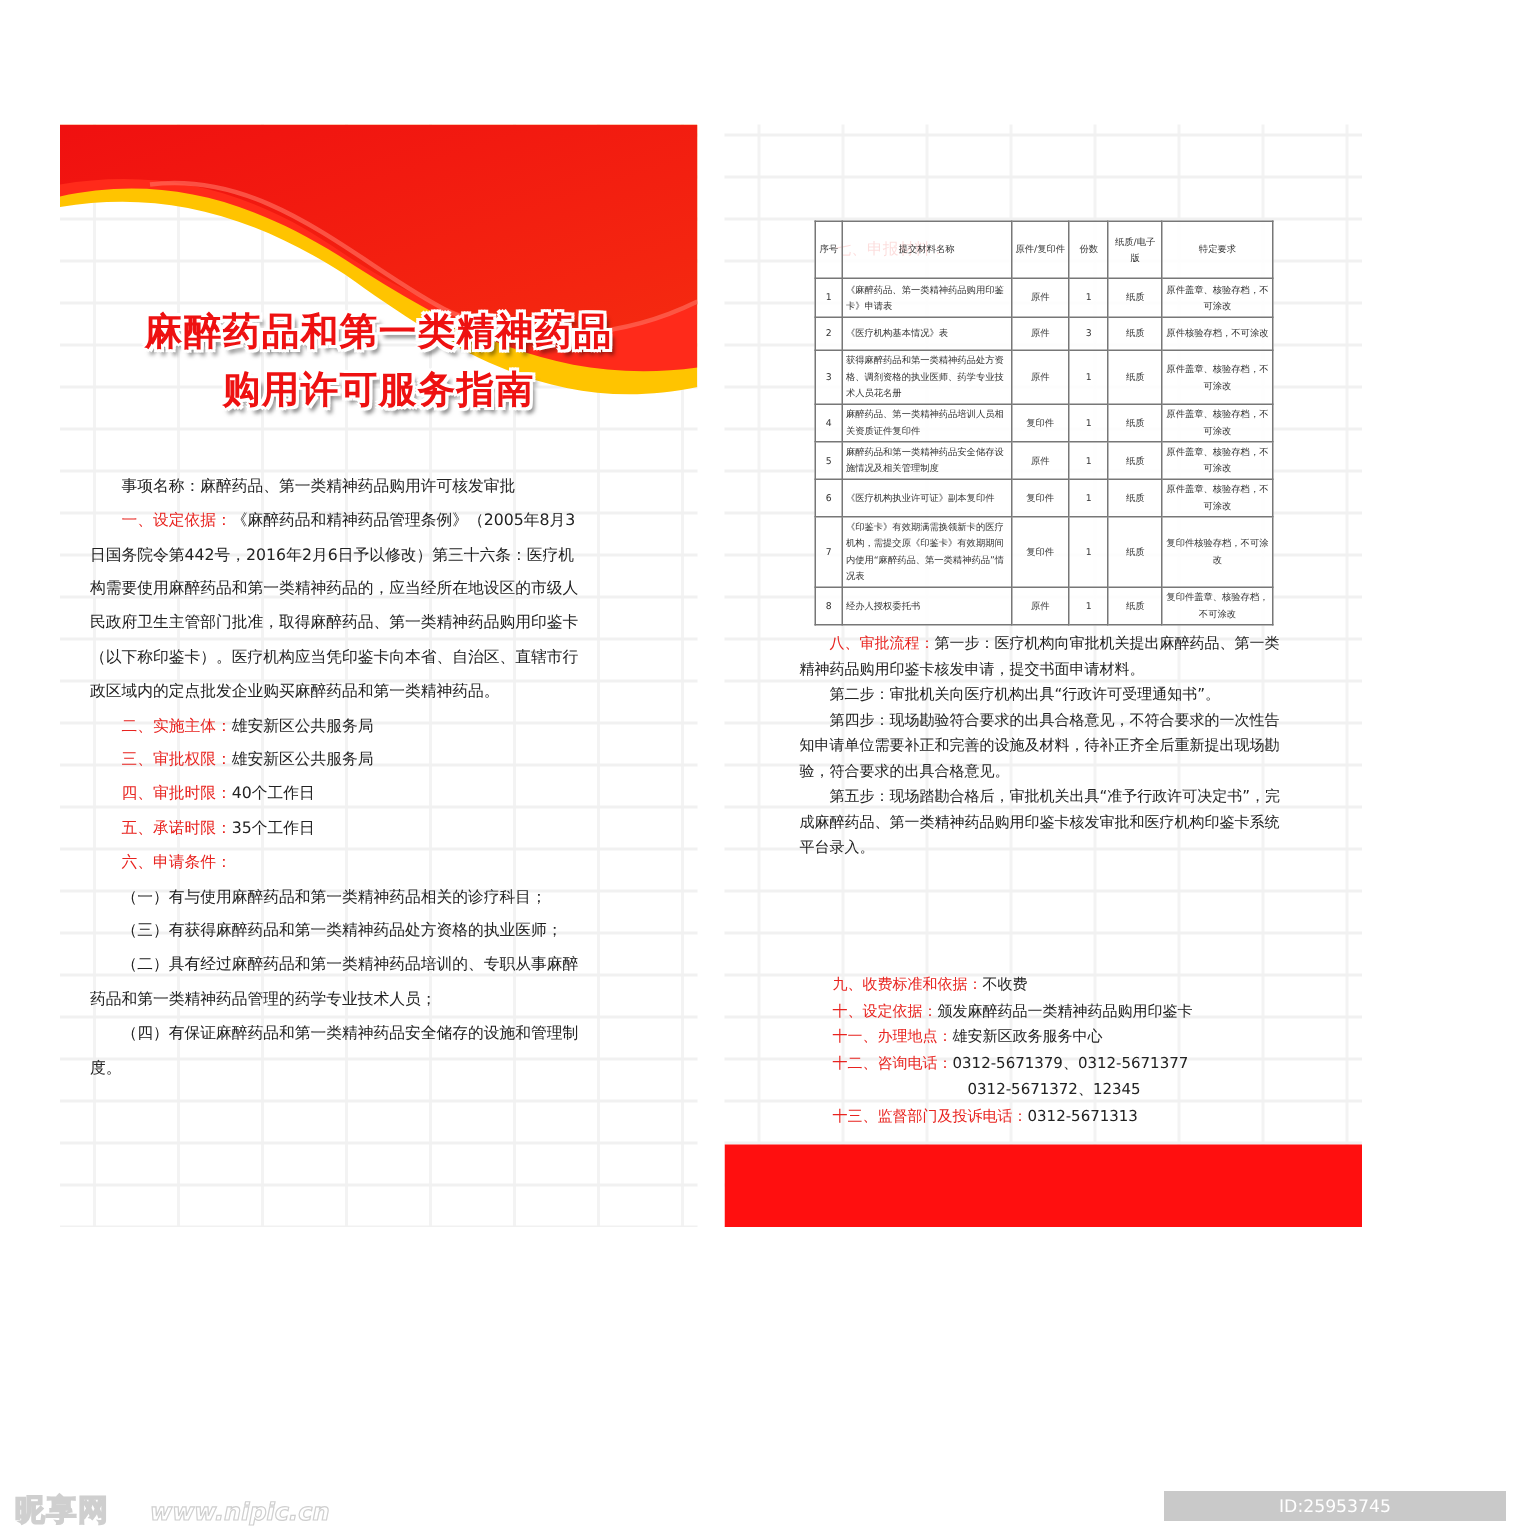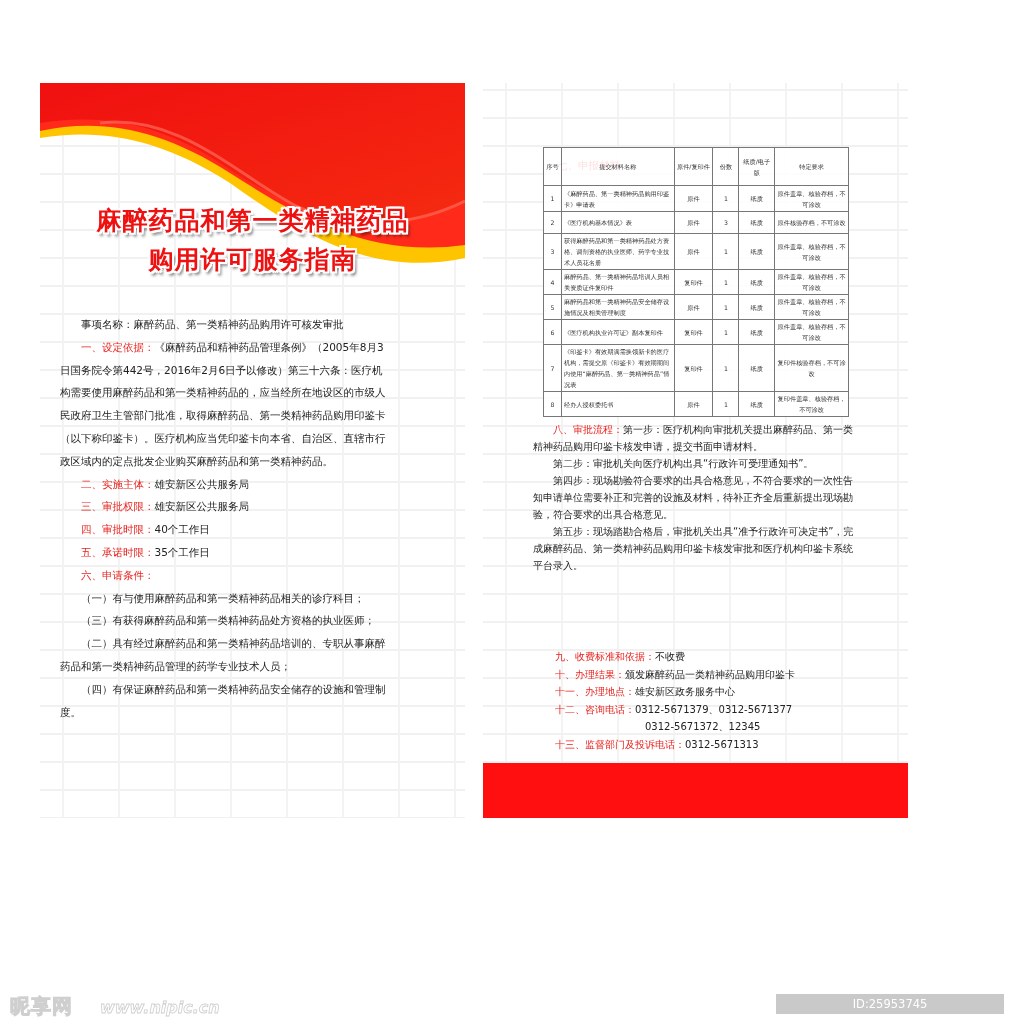--- a/index.html
+++ b/index.html
@@ -216,21 +216,21 @@
 
   <div class="proc">
     <p><span class="lbl">八、审批流程：</span><span>第一步：医疗机构向审批机关提出麻醉药品、第一类精神药品购用印鉴卡核发申请，提交书面申请材料。</span></p>
     <p>第二步：审批机关向医疗机构出具“行政许可受理通知书”。</p>
     <p>第四步：现场勘验符合要求的出具合格意见，不符合要求的一次性告知申请单位需要补正和完善的设施及材料，待补正齐全后重新提出现场勘验，符合要求的出具合格意见。</p>
     <p>第五步：现场踏勘合格后，审批机关出具“准予行政许可决定书”，完成麻醉药品、第一类精神药品购用印鉴卡核发审批和医疗机构印鉴卡系统平台录入。</p>
   </div>
 
   <div class="facts">
     <div><span class="lbl">九、收费标准和依据：</span><span>不收费</span></div>
-    <div><span class="lbl">十、办理结果：</span><span>颁发麻醉药品一类精神药品购用印鉴卡</span></div>
+    <div><span class="lbl">十、设定依据：</span><span>颁发麻醉药品一类精神药品购用印鉴卡</span></div>
     <div><span class="lbl">十一、办理地点：</span><span>雄安新区政务服务中心</span></div>
     <div><span class="lbl">十二、咨询电话：</span><span>0312-5671379、0312-5671377</span></div>
     <div class="phone2">0312-5671372、12345</div>
     <div><span class="lbl">十三、监督部门及投诉电话：</span><span>0312-5671313</span></div>
   </div>
 
   <div class="red-bar"></div>
 </div>
 
 <div class="watermark-logo">昵享网</div>

